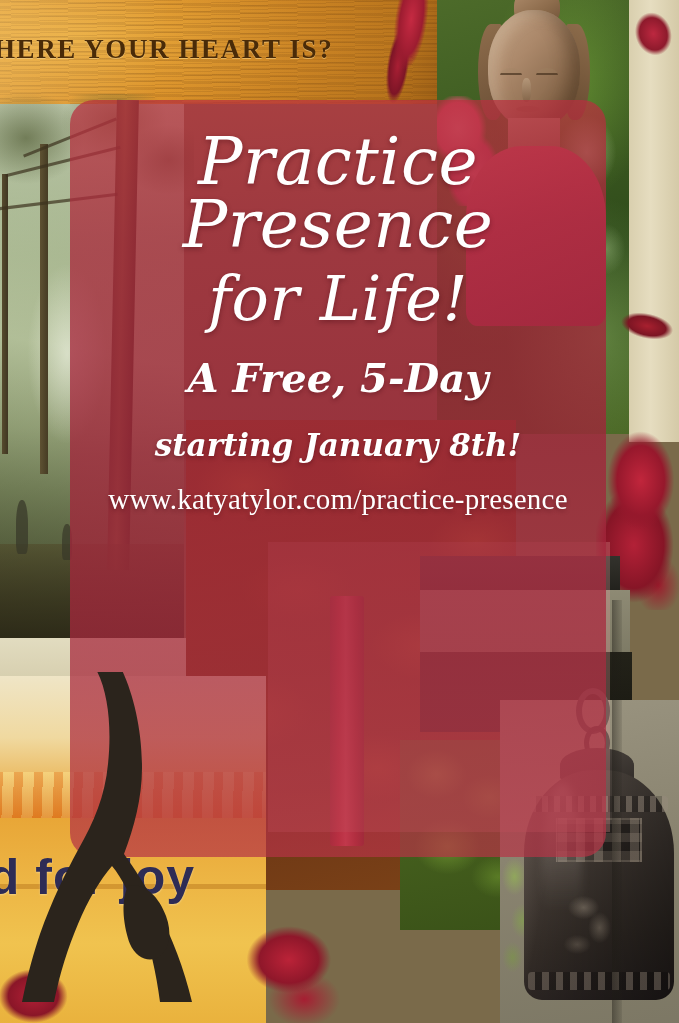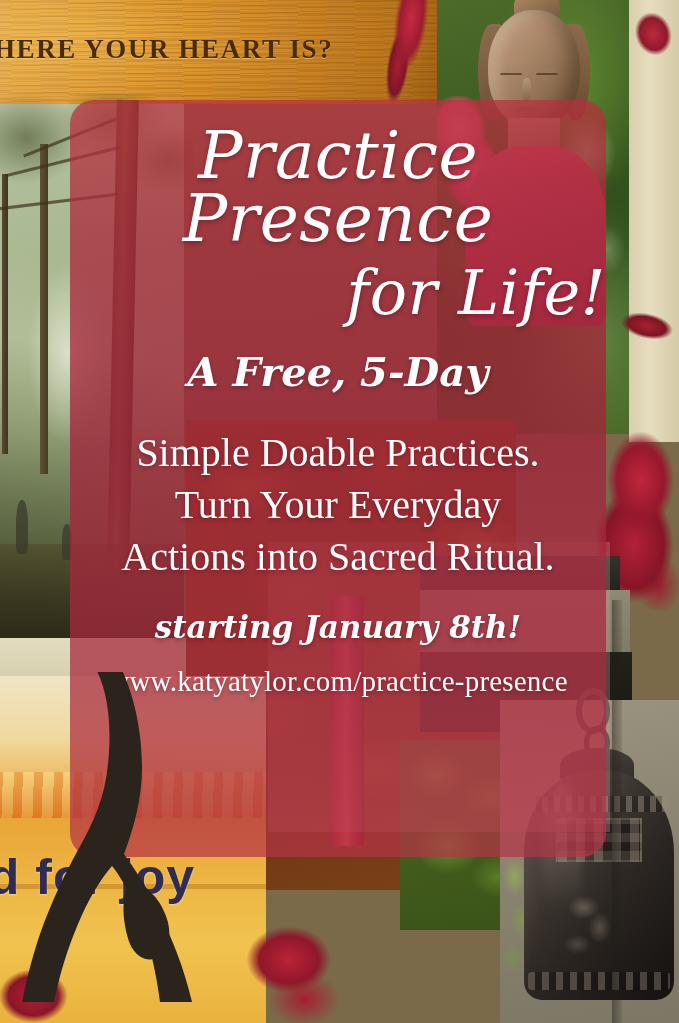--- a/index.html
+++ b/index.html
@@ -392,24 +392,24 @@
   
   .content{
     position:absolute; left:70px; top:100px; width:536px; height:757px;
     color:#fff; text-align:center;
   }
   .title-script{
     font-family:"DejaVu Serif", serif;
     font-style:italic; font-weight:400;
     font-size:66px; line-height:.96;
     letter-spacing:.5px;
-    padding-top:24px;
+    padding-top:30px;
     text-shadow:0 2px 5px rgba(70,10,20,.45);
   }
-  .title-script .l2{ display:block; font-size:62px; margin-top:12px;text-align:right; }
+  .title-script .l2{ display:block; font-size:62px; margin-top:12px; }
 
   .subtitle{
     font-family:"DejaVu Serif", serif;
     font-style:italic; font-weight:700;
     font-size:40px; line-height:1.14;
     margin-top:27px;
     text-shadow:0 2px 4px rgba(70,10,20,.4);
   }
   .subtitle span{ display:block; }
 
@@ -535,24 +535,19 @@
 
     <div class="title-script">
       <span>Practice Presence</span>
       <span class="l2">for Life!</span>
     </div>
 
     <div class="subtitle">
       <span>A Free, 5-Day</span>
     </div>
 
-    <div class="body-copy">
-      <span>Simple Doable Practices.</span>
-      <span>Turn Your Everyday</span>
-      <span>Actions into Sacred Ritual.</span>
-    </div>
 
     <div class="start-date">starting January 8th!</div>
 
     <div class="url-line">www.katyatylor.com/practice-presence</div>
   </div>
 
 </div>
 
 </body></html>

